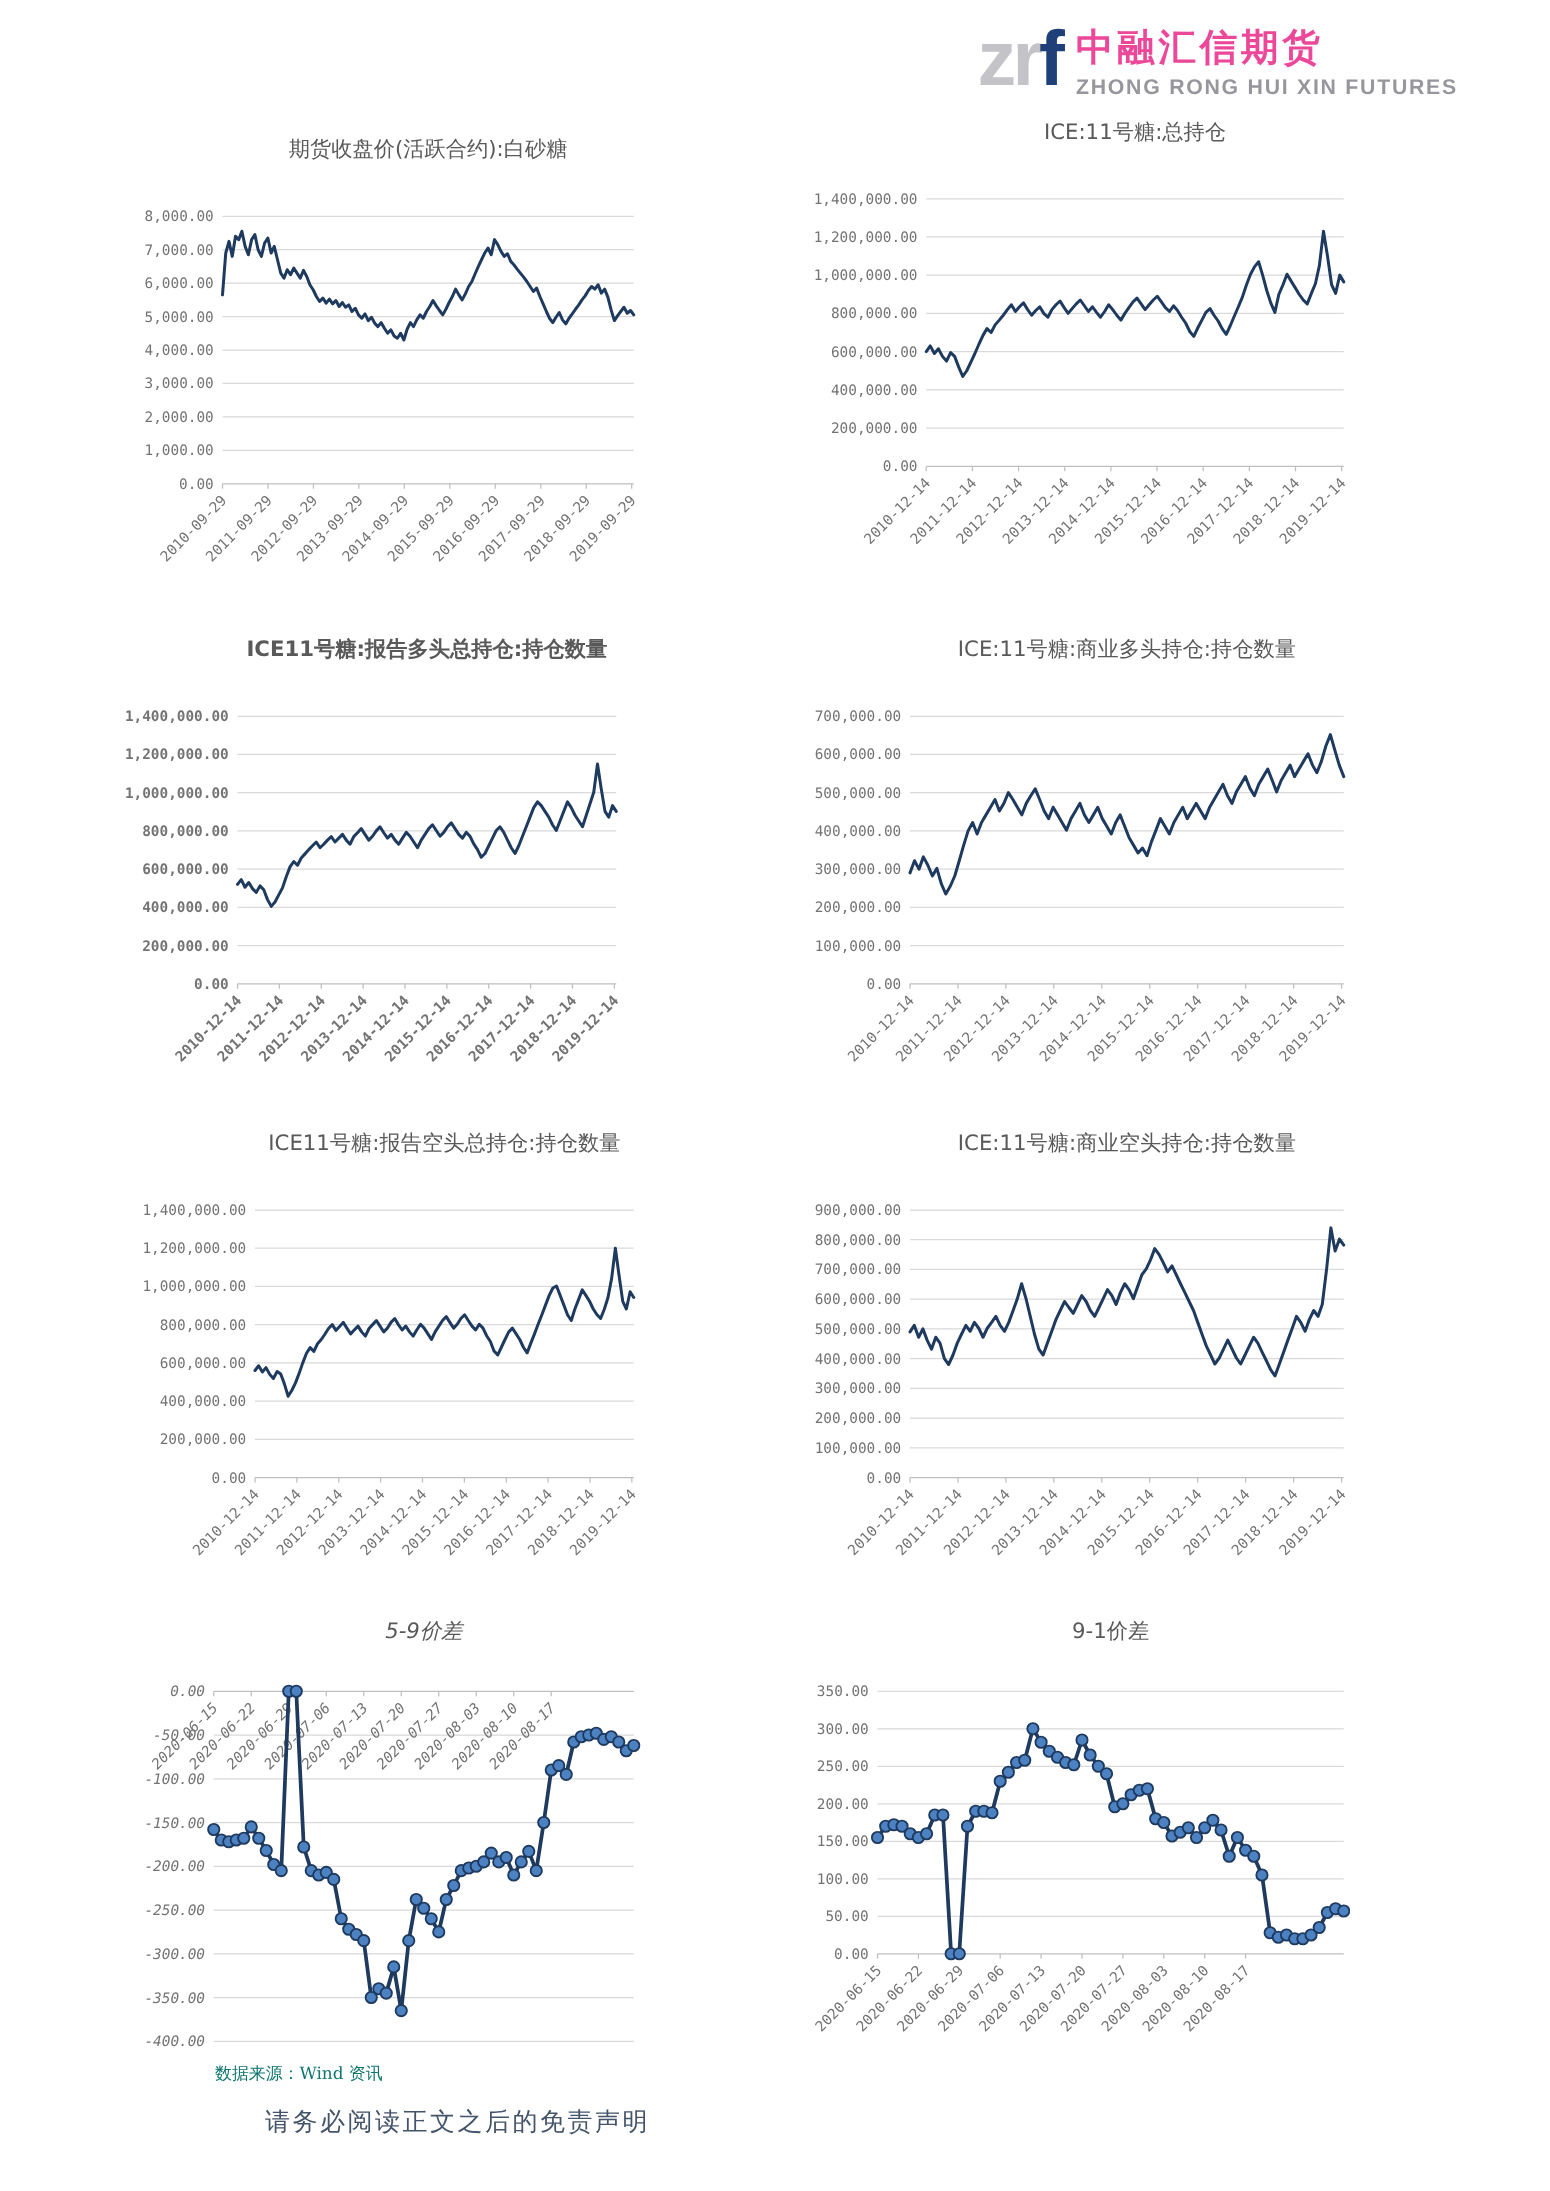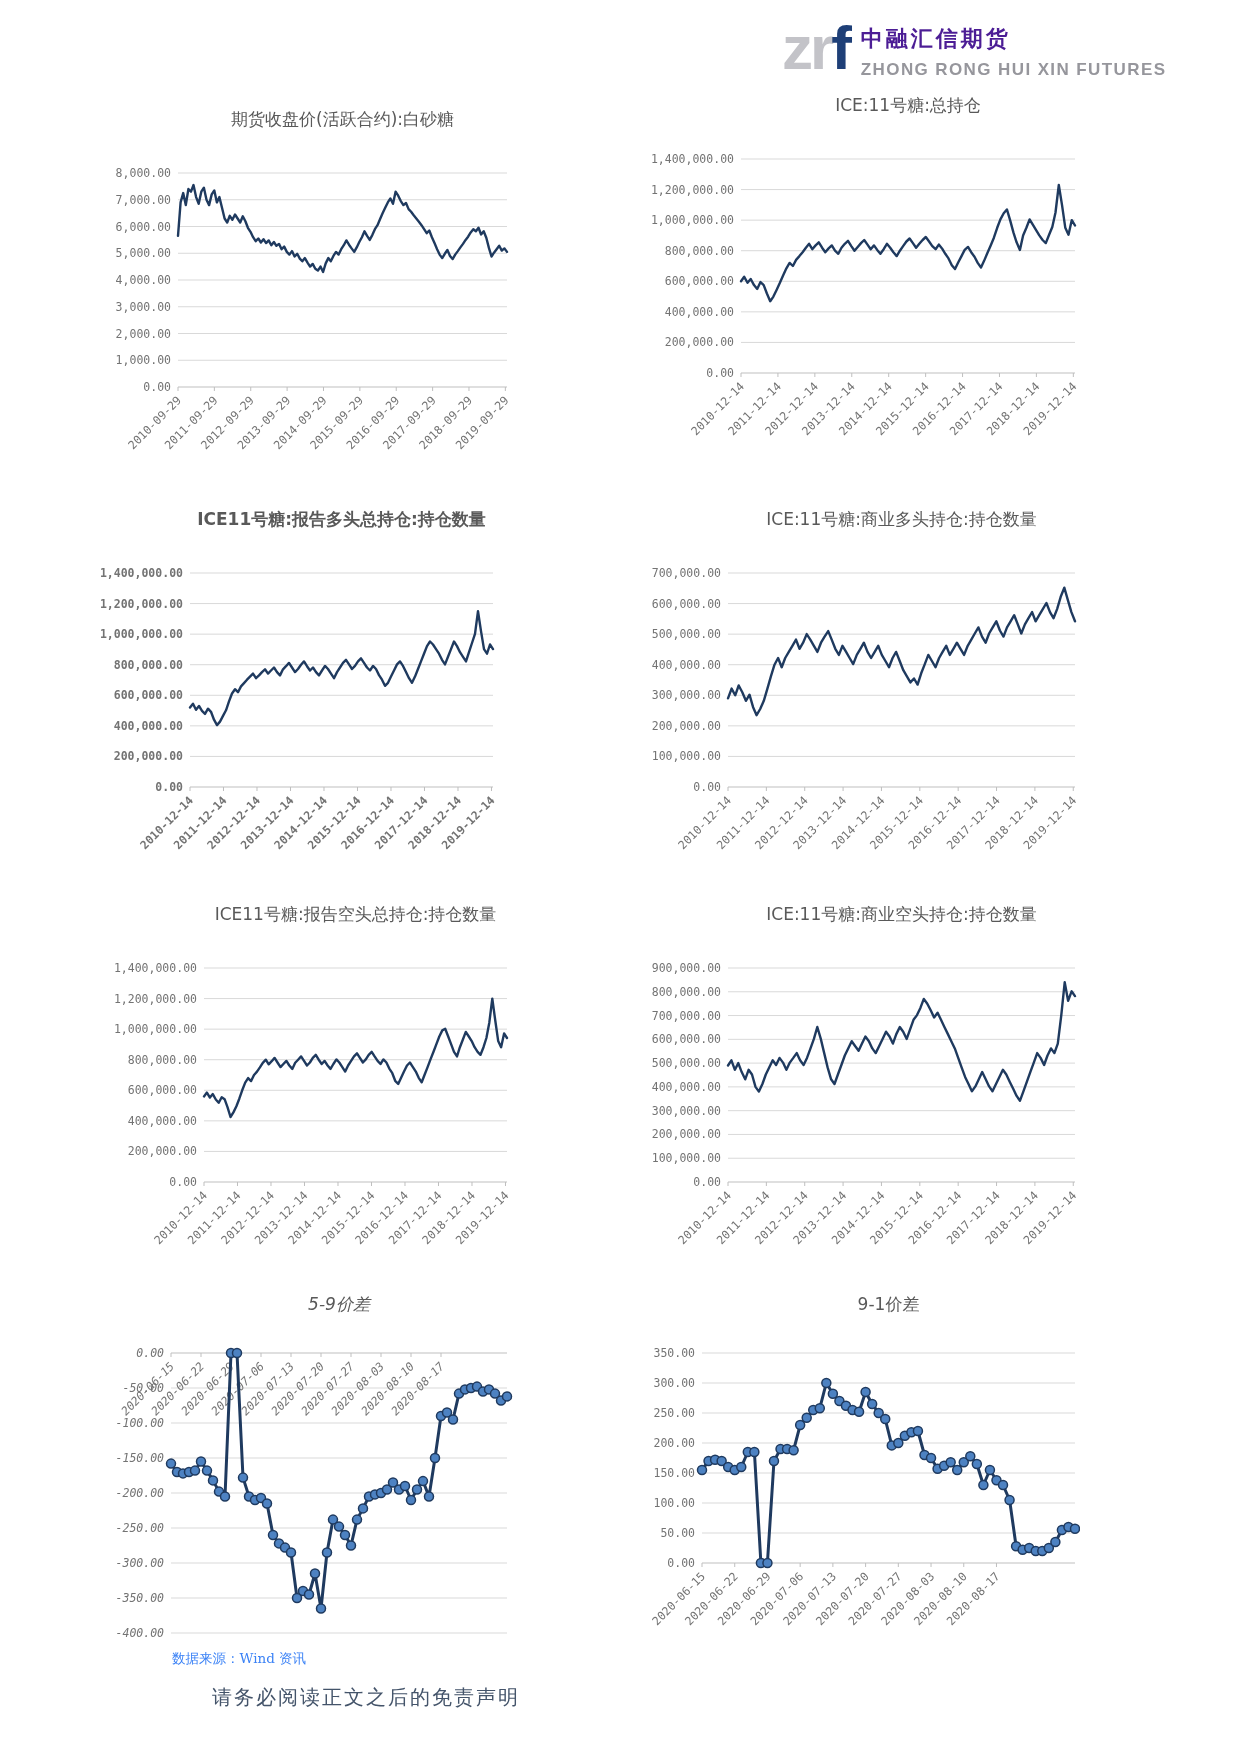--- a/index.html
+++ b/index.html
@@ -5,35 +5,35 @@
   html,body{margin:0;padding:0;background:#ffffff;}
   .page{position:relative;width:1240px;height:1753px;background:#ffffff;overflow:hidden;
         font-family:"DejaVu Sans",sans-serif;}
   
   .logo{position:absolute;left:782px;top:16px;display:flex;align-items:center;}
   .logo .zrf{font-family:"Liberation Sans",sans-serif;font-weight:bold;font-size:62px;
              line-height:58px;letter-spacing:-3px;}
   .logo .zr{color:#c3c3c8;}
   .logo .f{color:#1e3f77;}
   .logo .namecol{display:flex;flex-direction:column;margin-left:12px;margin-top:6px;}
-  .logo .cn{font-size:22px;font-weight:bold;color:#4c1d95;letter-spacing:3px;line-height:34px;}
+  .logo .cn{font-size:30px;font-weight:bold;color:#ec4899;letter-spacing:3px;line-height:34px;}
   .logo .en{font-size:17px;font-weight:bold;color:#96969c;letter-spacing:1.4px;margin-top:4px;
             font-family:"Liberation Sans",sans-serif;}
   
   .chart{position:absolute;}
   .c0{left:85px;  top:95px;}
   .c1{left:622px; top:81px;text-decoration:underline;}
   .c2{left:71px;  top:495px;font-weight:bold;}
   .c3{left:622px; top:495px;}
   .c4{left:85px;  top:890px;}
   .c5{left:622px; top:890px;}
   .c6{left:85px;  top:1280px;font-style:italic;}
   .c7{left:622px; top:1280px;}
   
-  .footer-src{position:absolute;left:172px;top:1650px;font-size:13.5px;color:#3b82f6;
+  .footer-src{position:absolute;left:172px;top:1650px;font-size:13.5px;color:#0f766e;
               font-family:"DejaVu Serif",serif;}
   .footer-disc{position:absolute;left:172px;top:1684px;font-size:20px;color:#44546a;
                letter-spacing:2px;font-family:"DejaVu Sans",sans-serif;margin-left:40px;}
 </style>
 </head>
 <body>
 
 <div class="page">
 
   <header class="logo">

